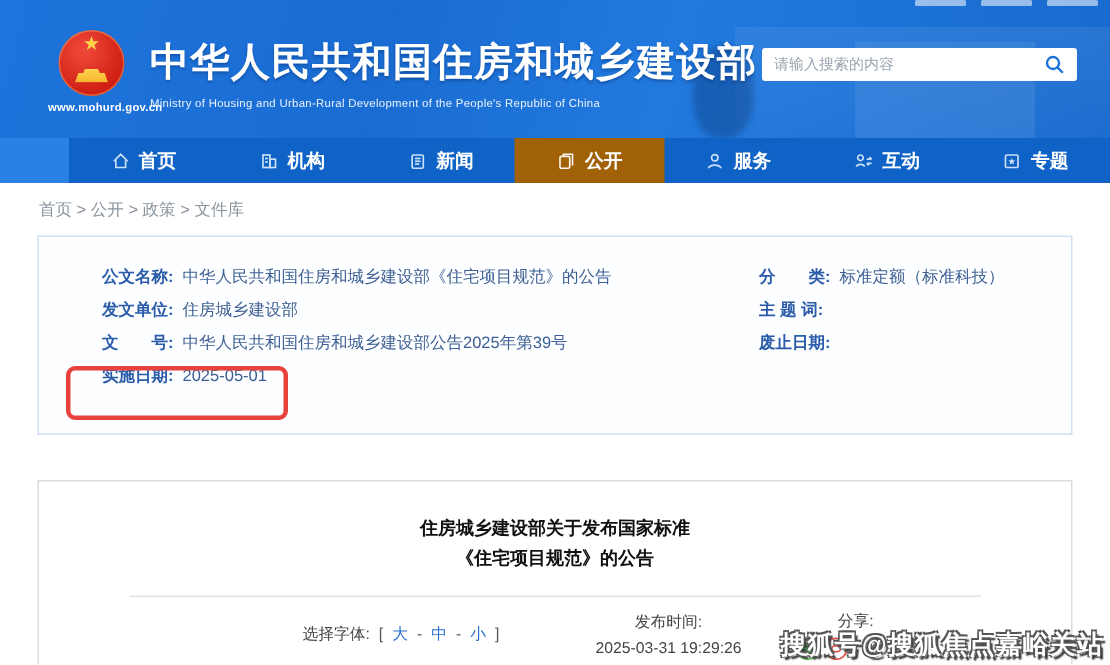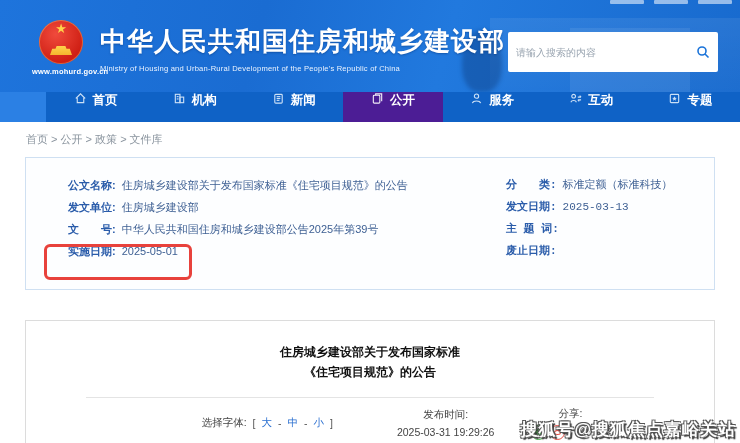--- a/index.html
+++ b/index.html
@@ -26,44 +26,44 @@
     box-shadow:0 0 0 1px rgba(255,220,120,.35) inset; }
   .emblem .star { position:absolute; top:2px; left:0; right:0; text-align:center; color:#ffd24a; font-size:13px; line-height:14px; }
   .emblem .gate { position:absolute; bottom:9px; left:11px; width:22px; height:9px;
     background:linear-gradient(#ffd24a,#f4b62e); clip-path:polygon(0 100%,10% 30%,25% 30%,30% 0,70% 0,75% 30%,90% 30%,100% 100%); }
   .site-url { margin-top:3px; color:#fff; font-size:7.5px; font-weight:bold; letter-spacing:.2px; }
   .brand-text { margin-left:10px; padding-top:6px; }
   .site-title { color:#fff; font-size:26px; font-weight:bold; letter-spacing:1px;
     text-shadow:0 1px 2px rgba(0,40,100,.4); white-space:nowrap; }
   .site-sub { color:#eaf3ff; font-size:7.6px; margin-top:5px; letter-spacing:.2px; }
 
-  .search-box { position:absolute; right:22px; top:32px; width:210px; height:40px; background:#fff;
+  .search-box { position:absolute; right:22px; top:32px; width:210px; height:22px; background:#fff;
     border-radius:2px; display:flex; align-items:center; padding:0 8px; }
   .search-box input { flex:1; border:none; outline:none; font-size:10px; color:#333;
     font-family:"Liberation Sans","DejaVu Sans",sans-serif; }
   .search-box input::placeholder { color:#9aa5b1; }
   .search-icon svg { display:block; }
 
   
   .nav { position:relative; height:30px; background:#0f62c6; display:flex; }
   .nav-left-strip { width:46px; height:30px; background:#2b80e4; }
-  .nav-item { flex:1; display:flex; justify-content:center; gap:6px;
+  .nav-item { flex:1; display:flex; align-items:center; justify-content:center; gap:6px;
     color:#fff; font-size:12.5px; font-weight:bold; cursor:pointer; }
-  .nav-item.active { background:#4c1d95; }
+  .nav-item.active { background:#a16207; }
   .nav-item svg { display:block; opacity:.92; }
 
   
   .breadcrumb { padding:10px 0 8px 26px; font-size:11px; color:#8a949e; }
 
   
   .info-panel { position:relative; margin:2px 25px 0; border:1px solid #cfe0f2; background:#fdfeff;
     height:133px; padding:16px 0 0 0; display:flex; }
   .info-col { display:flex; flex-direction:column; }
   .info-col.left { width:470px; padding-left:42px; }
-  .info-col.right { flex:1; padding-left:10px;font-family:Liberation Mono, monospace; }
+  .info-col.right { flex:1; padding-left:10px; }
   .info-row { display:flex; align-items:flex-end; height:22px; line-height:22px; white-space:nowrap; }
   .info-label { color:#2a5caa; font-weight:bold; font-size:11px; }
   .info-value { color:#3d5f93; font-size:11px; margin-left:6px; }
   .highlight-box { position:absolute; left:18px; top:86px; width:148px; height:36px;
     border:3px solid #e8423c; border-radius:6px; pointer-events:none; }
 
   
   .doc-panel { position:relative; margin:30px 25px 0; border:1px solid #dcdcdc; background:#fff; height:160px; }
   .doc-title { margin-top:22px; text-align:center; color:#111; font-size:12px; font-weight:bold; line-height:1.65; }
   .doc-divider { margin:14px 60px 0; border-top:1px solid #e4e4e4; }
@@ -206,43 +206,39 @@
       <span>专题</span>
     </div>
   </div>
 
   <div class="breadcrumb">首页 &gt; 公开 &gt; 政策 &gt; 文件库</div>
 
   <div class="info-panel">
     <div class="info-col left">
       <div class="info-row">
         <span class="info-label">公文名称:</span>
-        <span class="info-value">住房城乡建设部关于发布国家标准《住宅项目规范》的公告</span>
+        <span class="info-value">中华人民共和国住房和城乡建设部《住宅项目规范》的公告</span>
       </div>
       <div class="info-row">
         <span class="info-label">发文单位:</span>
         <span class="info-value">住房城乡建设部</span>
       </div>
       <div class="info-row">
         <span class="info-label">文　　号:</span>
         <span class="info-value">中华人民共和国住房和城乡建设部公告2025年第39号</span>
       </div>
       <div class="info-row">
         <span class="info-label">实施日期:</span>
         <span class="info-value">2025-05-01</span>
       </div>
     </div>
     <div class="info-col right">
       <div class="info-row">
         <span class="info-label">分　　类:</span>
         <span class="info-value">标准定额（标准科技）</span>
-      </div>
-      <div class="info-row">
-        <span class="info-label">发文日期:</span>
-        <span class="info-value">2025-03-13</span>
       </div>
       <div class="info-row">
         <span class="info-label">主 题 词:</span>
         <span class="info-value"></span>
       </div>
       <div class="info-row">
         <span class="info-label">废止日期:</span>
         <span class="info-value"></span>
       </div>
     </div>

